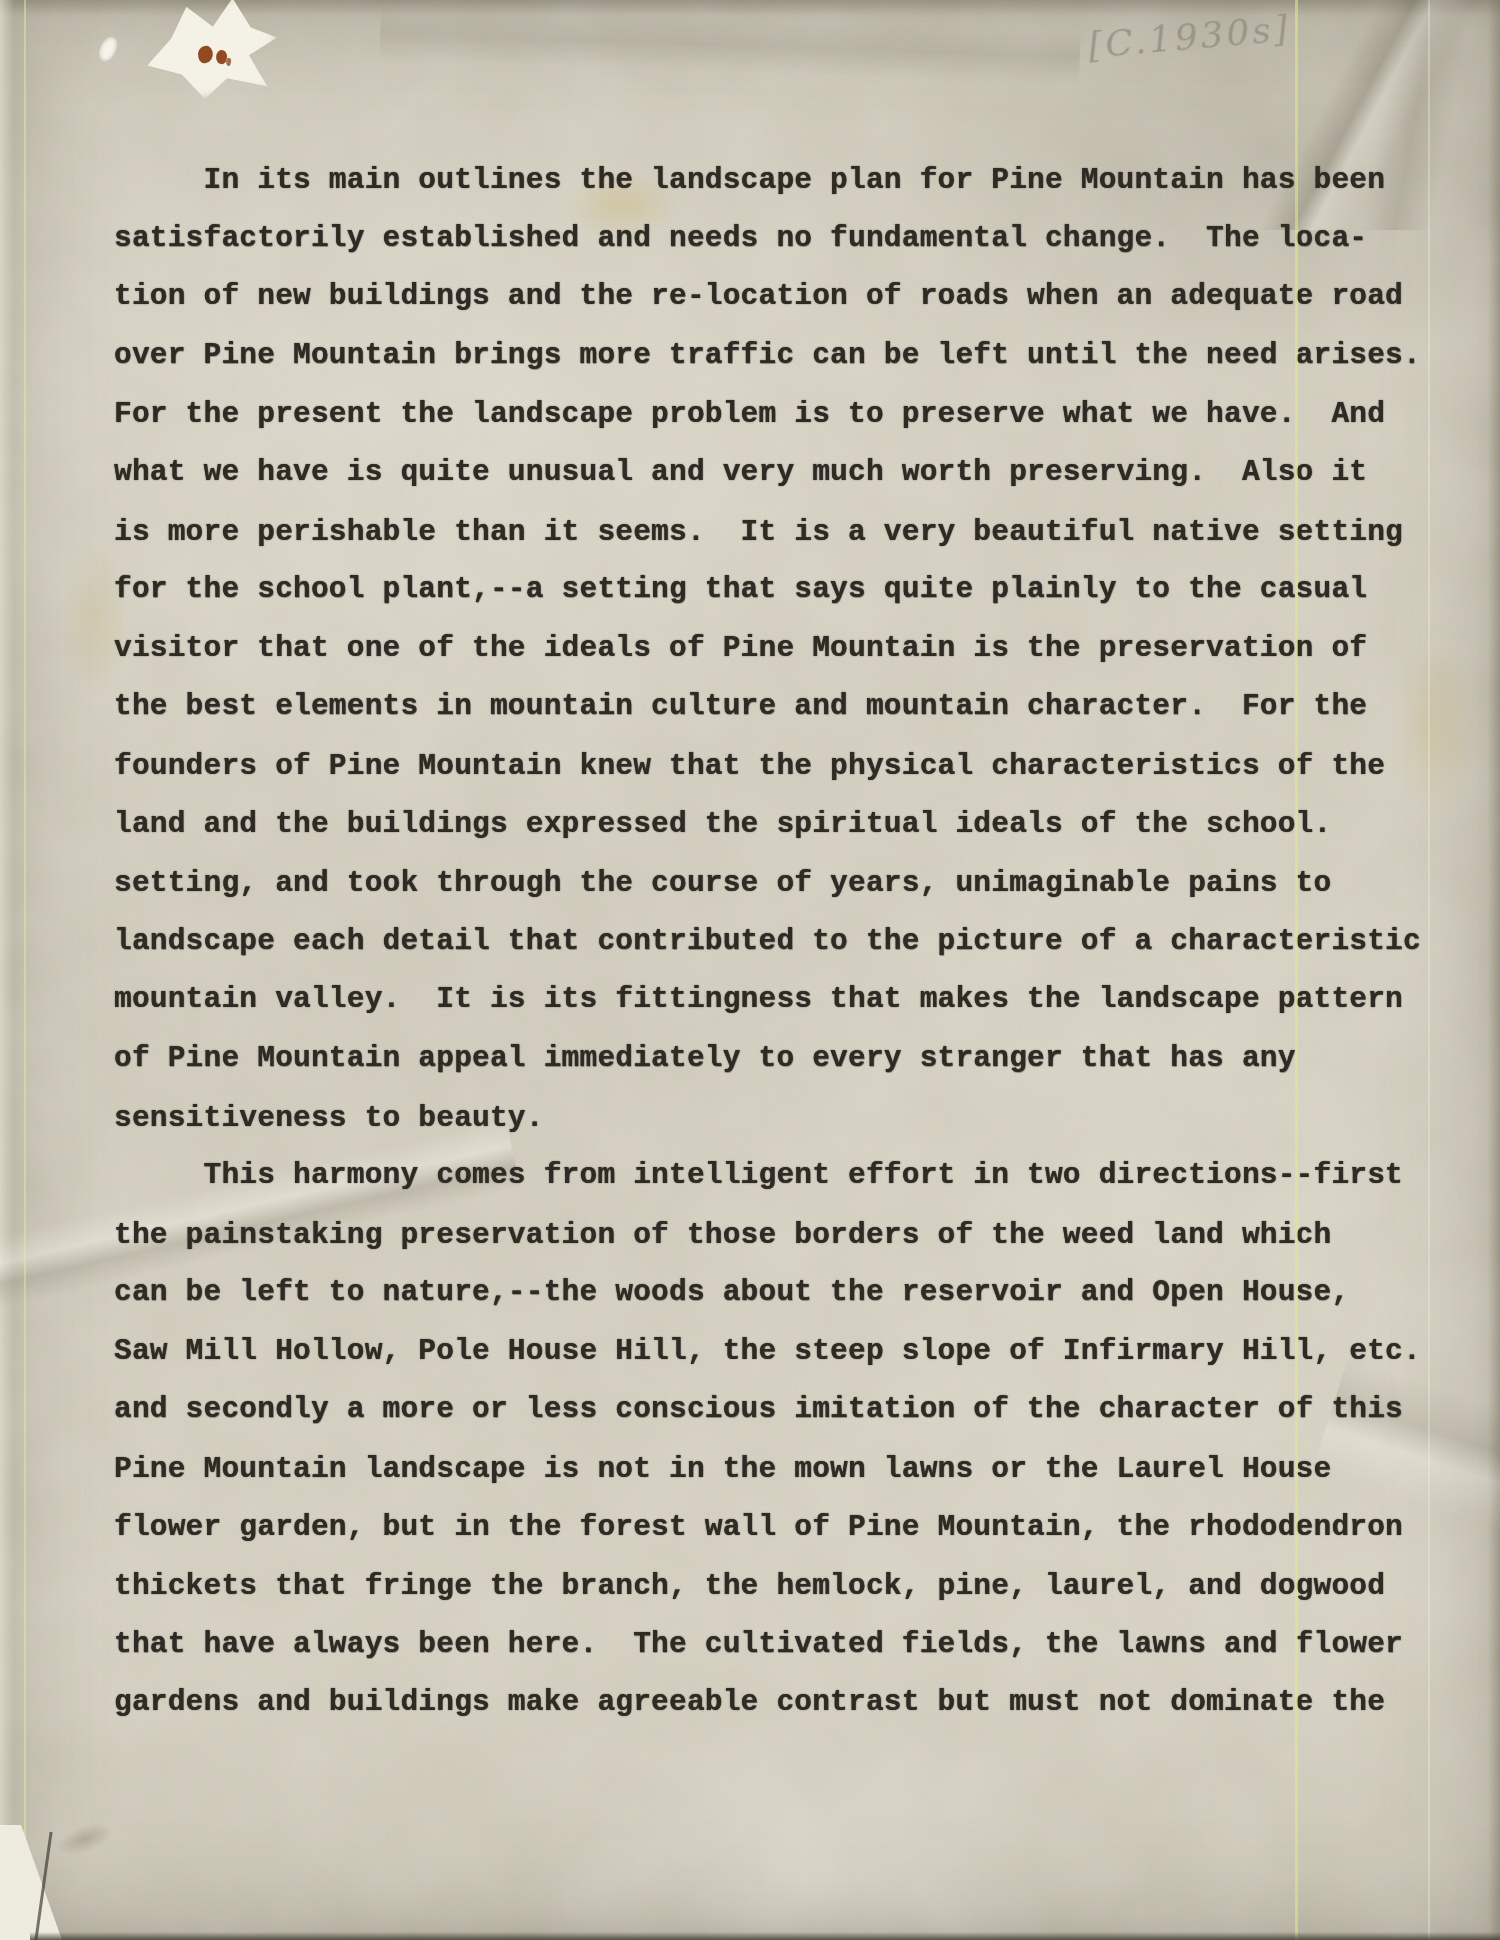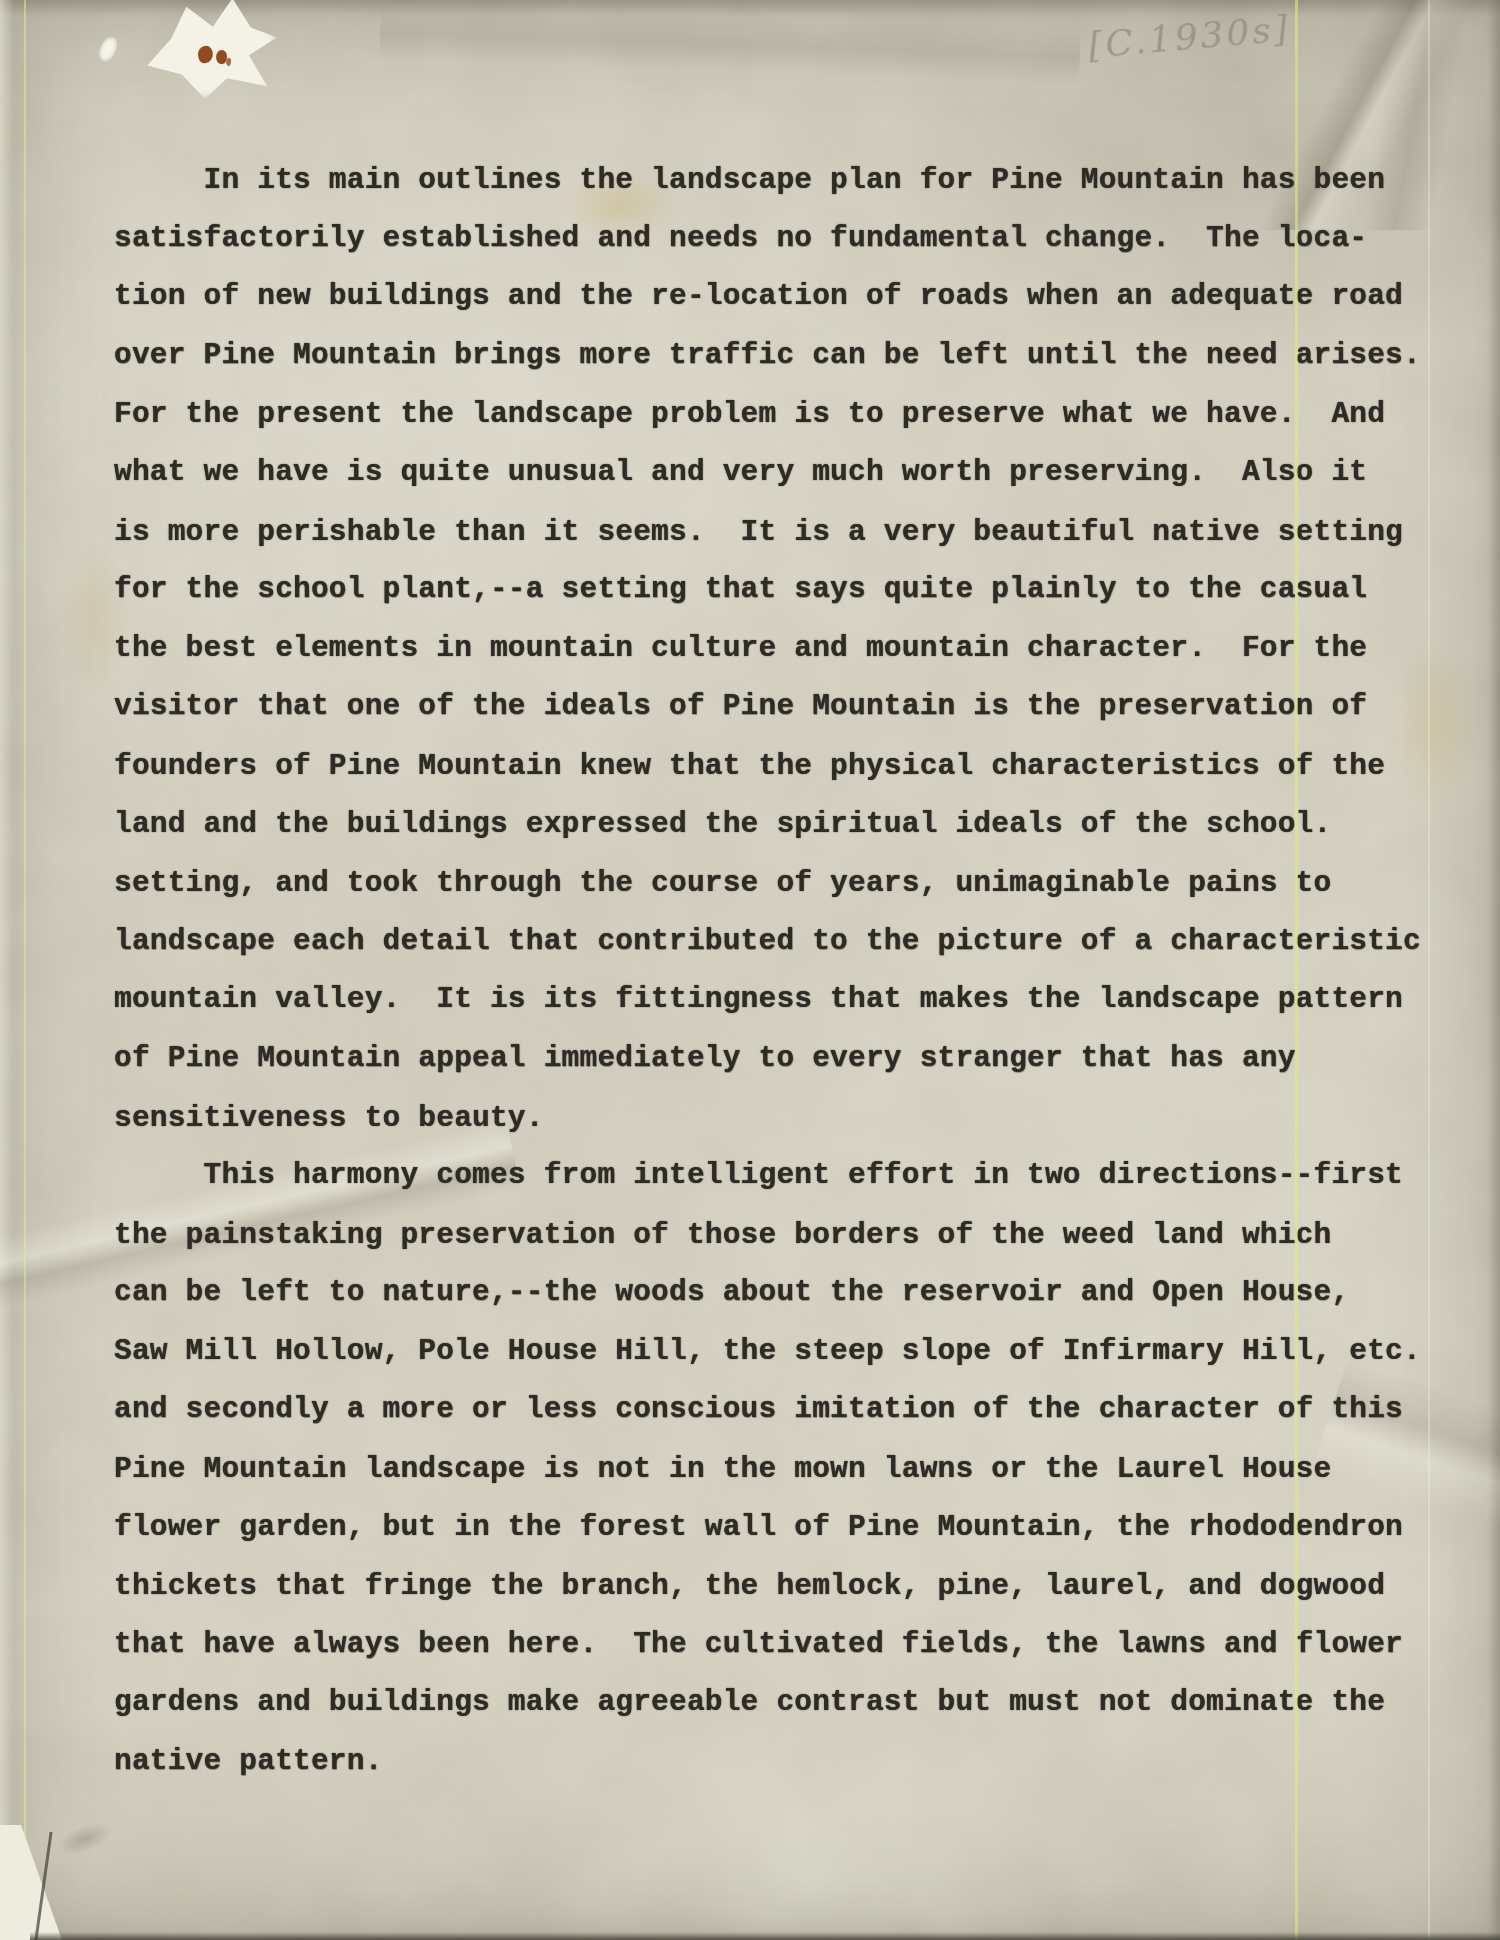--- a/index.html
+++ b/index.html
@@ -166,40 +166,39 @@
 
   <div class="textblock">
       <div class="tline">     In its main outlines the landscape plan for Pine Mountain has been</div>
       <div class="tline">satisfactorily established and needs no fundamental change.  The loca-</div>
       <div class="tline">tion of new buildings and the re-location of roads when an adequate road</div>
       <div class="tline">over Pine Mountain brings more traffic can be left until the need arises.</div>
       <div class="tline">For the present the landscape problem is to preserve what we have.  And</div>
       <div class="tline">what we have is quite unusual and very much worth preserving.  Also it</div>
       <div class="tline">is more perishable than it seems.  It is a very beautiful native setting</div>
       <div class="tline">for the school plant,--a setting that says quite plainly to the casual</div>
+      <div class="tline">visitor that one of the ideals of Pine Mountain is the preservation of</div>
       <div class="tline">the best elements in mountain culture and mountain character.  For the</div>
-      <div class="tline">visitor that one of the ideals of Pine Mountain is the preservation of</div>
       <div class="tline">founders of Pine Mountain knew that the physical characteristics of the</div>
       <div class="tline">land and the buildings expressed the spiritual ideals of the school.</div>
       <div class="tline">setting, and took through the course of years, unimaginable pains to</div>
       <div class="tline">landscape each detail that contributed to the picture of a characteristic</div>
       <div class="tline">mountain valley.  It is its fittingness that makes the landscape pattern</div>
       <div class="tline">of Pine Mountain appeal immediately to every stranger that has any</div>
       <div class="tline">sensitiveness to beauty.</div>
       <div class="tline">     This harmony comes from intelligent effort in two directions--first</div>
       <div class="tline">the painstaking preservation of those borders of the weed land which</div>
       <div class="tline">can be left to nature,--the woods about the reservoir and Open House,</div>
       <div class="tline">Saw Mill Hollow, Pole House Hill, the steep slope of Infirmary Hill, etc.</div>
       <div class="tline">and secondly a more or less conscious imitation of the character of this</div>
       <div class="tline">Pine Mountain landscape is not in the mown lawns or the Laurel House</div>
       <div class="tline">flower garden, but in the forest wall of Pine Mountain, the rhododendron</div>
       <div class="tline">thickets that fringe the branch, the hemlock, pine, laurel, and dogwood</div>
       <div class="tline">that have always been here.  The cultivated fields, the lawns and flower</div>
       <div class="tline">gardens and buildings make agreeable contrast but must not dominate the</div>
-      <div class="tline">native pattern.</div>
     </div>
 
   <div class="vline vline-left"></div>
   <div class="vline vline-right"></div>
   <div class="vline vline-faint"></div>
 
   <div class="fold-bottomleft"></div>
   <div class="fold-line"></div>
   <div class="corner-smudge"></div>
   <div class="bottom-edge"></div>

